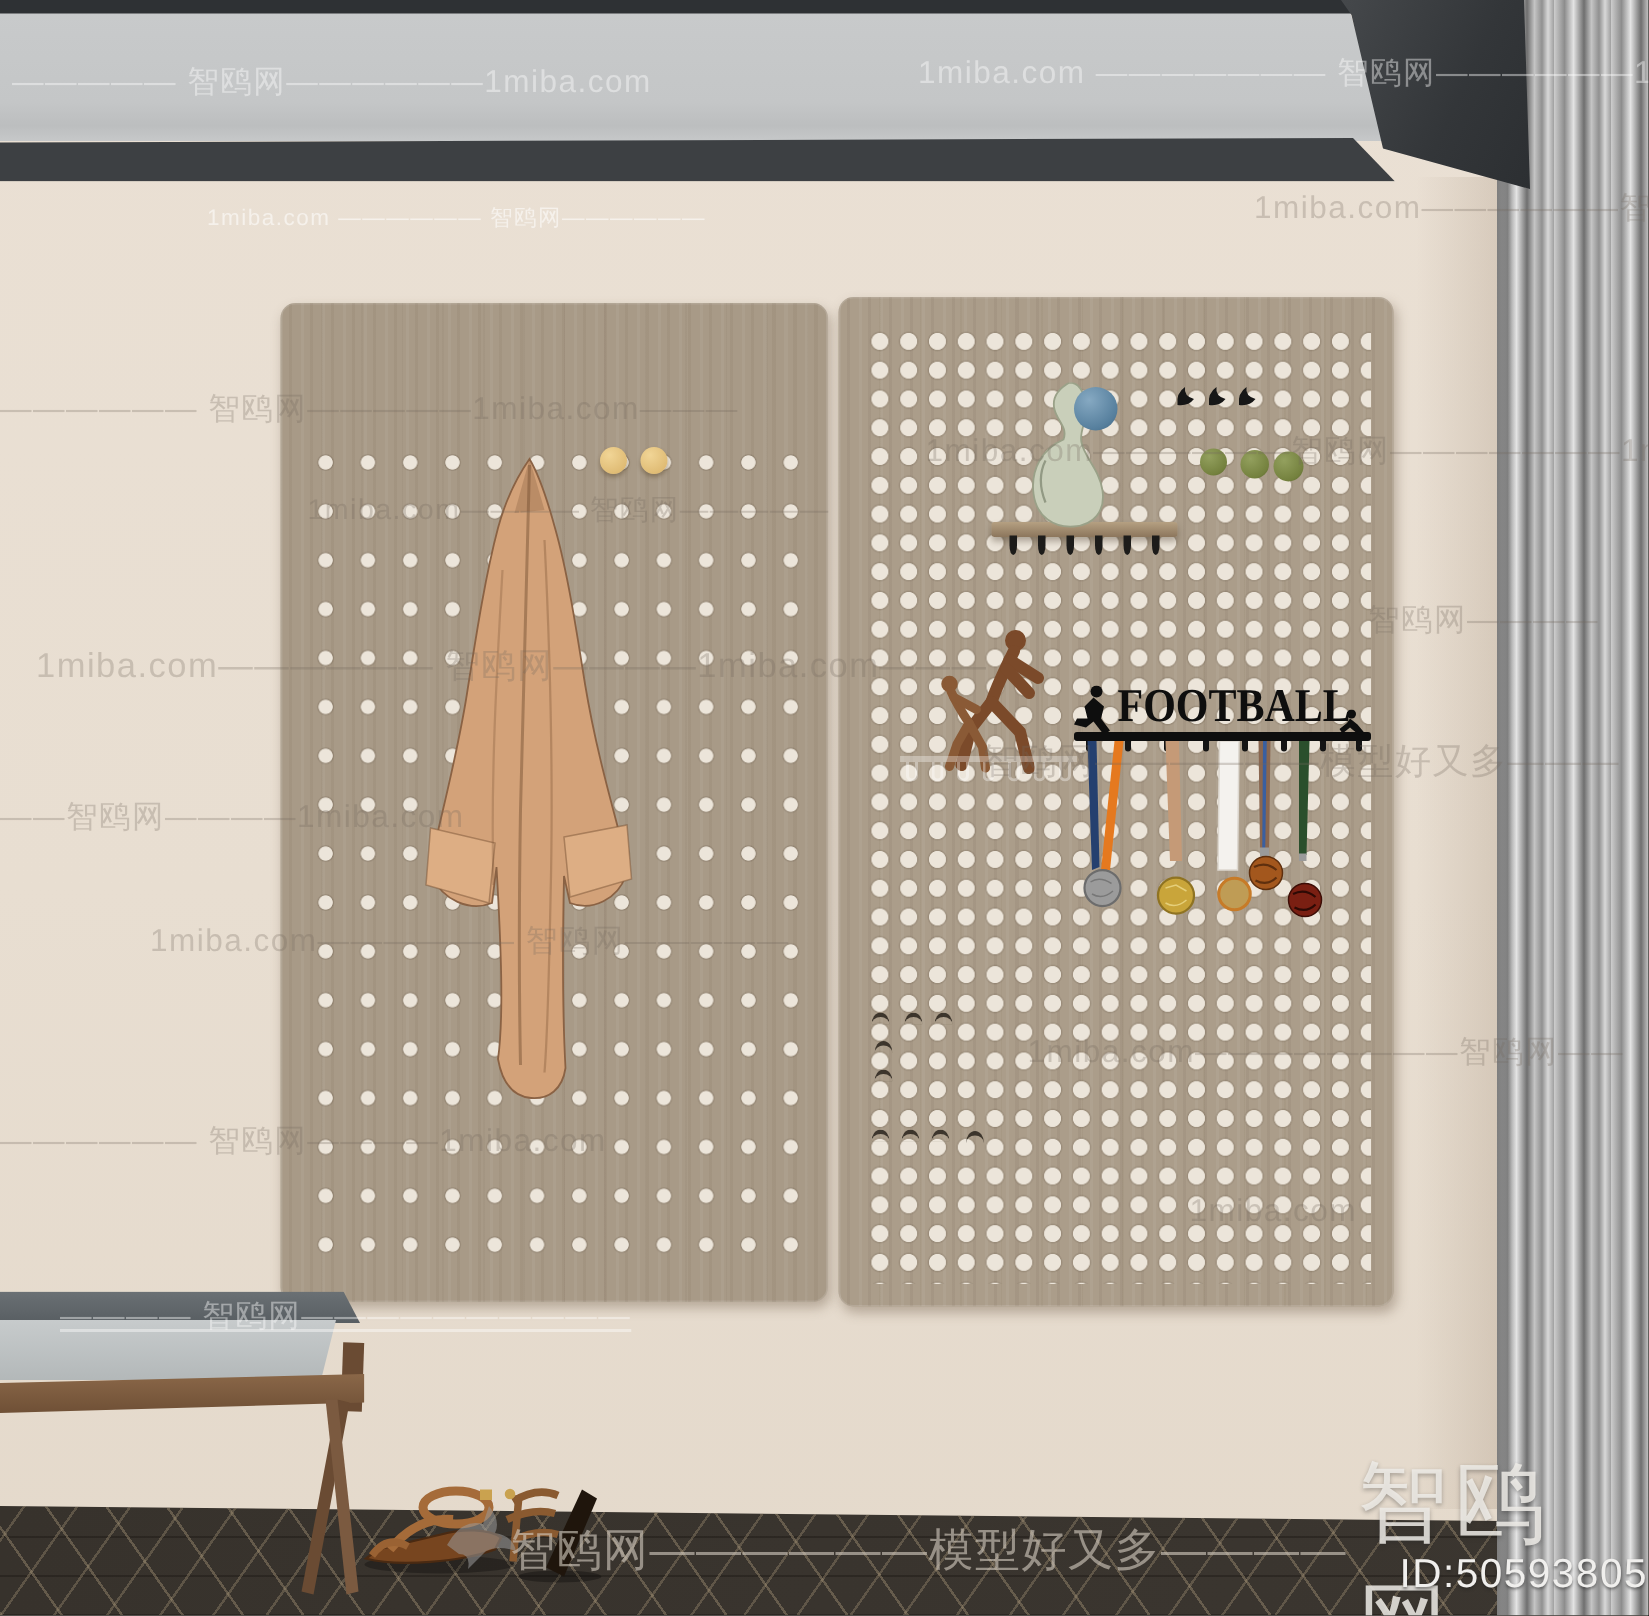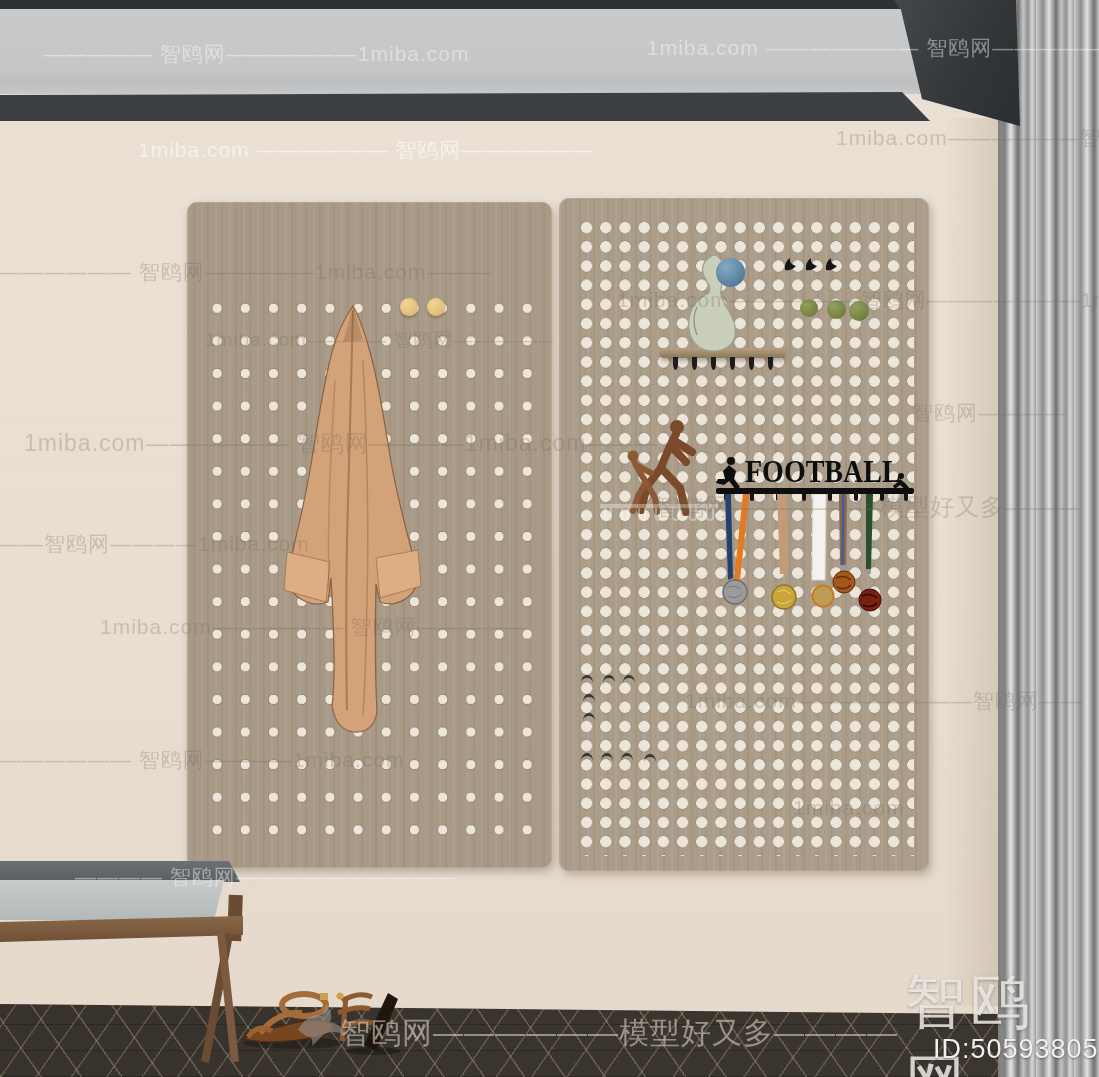--- a/index.html
+++ b/index.html
@@ -92,21 +92,21 @@
   .bench-face{position:absolute;left:0;top:880px;width:224px;height:40px;z-index:3;
     background:linear-gradient(180deg,#c7cbcc,var(--bench_face,#b3b8b9));
     clip-path:polygon(0 0,224px 0,214px 40px,0 40px);}
   .bench-rail{position:absolute;left:0;top:916px;width:243px;height:26px;z-index:3;
     background:linear-gradient(180deg,#8a6748,#6f5036);
     clip-path:polygon(0 6px,243px 0,243px 19px,0 26px);}
   .bench-post{position:absolute;left:228px;top:895px;width:14px;height:46px;background:#6a4b33;z-index:2;transform:rotate(2deg);}
 
   
   .wm{position:absolute;z-index:6;white-space:nowrap;letter-spacing:1px;pointer-events:none;}
-  .wm-light{color:rgba(255,255,255,.42);margin-left:35px;}
+  .wm-light{color:rgba(255,255,255,.42);}
   .wm-mid{color:rgba(115,103,92,.28);}
   .wm-faint{color:rgba(255,255,255,.55);}
   .wm-floor{color:rgba(210,202,190,.62);}
 
   .gull{position:absolute;left:292px;top:1000px;z-index:6;opacity:.55;}
 
   .big-logo{position:absolute;left:905px;top:962px;z-index:7;
     font-size:60px;letter-spacing:5px;color:rgba(238,236,232,.85);
     text-shadow:0 1px 3px rgba(40,40,40,.35);}
   .model-id{position:absolute;left:933px;top:1034px;z-index:7;
@@ -295,33 +295,33 @@
     <path d="M150,10 L160,16 L138,68 L126,62 Z" fill="#1f150c"></path>
     <path d="M104,18 Q120,8 134,14 M100,30 Q118,22 132,26 M104,44 Q120,36 134,40" stroke="#8a5a30" stroke-width="5" fill="none"></path>
     <path d="M108,14 L104,58" stroke="#8a5a30" stroke-width="5" fill="none"></path>
     <circle cx="102" cy="13" r="3.5" fill="#c9a24f"></circle>
   </svg>
 
   <div id="wm-layer">
       <span class="wm wm-light" style="left: 8px; top: 40px; font-size: 21px;">————— 智鸥网——————1miba.com</span>
       <span class="wm wm-light" style="left: 612px; top: 34px; font-size: 21px;">1miba.com ——————— 智鸥网——————1miba.com</span>
       <span class="wm wm-mid" style="left: 836px; top: 124px; font-size: 21px;">1miba.com——————智鸥网——</span>
-      <span class="wm wm-faint" style="left: 138px; top: 136px; font-size: 21px;">1miba.com —————— 智鸥网——————</span>
+      <span class="wm wm-faint" style="left: 138px; top: 136px; font-size: 15px;">1miba.com —————— 智鸥网——————</span>
       <span class="wm wm-mid" style="left: 0px; top: 258px; font-size: 21px;">—————— 智鸥网—————1miba.com———</span>
       <span class="wm wm-mid" style="left: 617px; top: 286px; font-size: 21px;">1miba.com——————智鸥网———————1miba.com</span>
       <span class="wm wm-mid" style="left: 205px; top: 327px; font-size: 19px;">1miba.com———— 智鸥网—————</span>
       <span class="wm wm-mid" style="left: 24px; top: 428px; font-size: 23px;">1miba.com—————— 智鸥网————1miba.com———</span>
       <span class="wm wm-mid" style="left: 912px; top: 399px; font-size: 21px;">智鸥网————</span>
       <span class="wm wm-mid" style="left: 655px; top: 491px; font-size: 24px;">智鸥网——————模型好又多———</span>
       <span class="wm wm-mid" style="left: 0px; top: 530px; font-size: 21px;">——智鸥网————1miba.com</span>
       <span class="wm wm-mid" style="left: 100px; top: 613px; font-size: 21px; text-align: right;">1miba.com—————— 智鸥网—————</span>
       <span class="wm wm-mid" style="left: 685px; top: 687px; font-size: 21px;">1miba.com————————智鸥网——</span>
       <span class="wm wm-mid" style="left: 0px; top: 746px; font-size: 21px;">—————— 智鸥网————1miba.com</span>
       <span class="wm wm-mid" style="left: 793px; top: 796px; font-size: 21px;">1miba.com</span>
-      <span class="wm wm-light" style="left: 40px; top: 863px; font-size: 21px;">———— 智鸥网——————————</span>
+      <span class="wm wm-light" style="left: 40px; top: 863px; font-size: 21px; text-decoration: underline;">———— 智鸥网——————————</span>
       <span class="wm wm-floor" style="left: 340px; top: 1013px; font-size: 30px;">智鸥网——————模型好又多————</span>
     </div>
 
   <svg class="gull" width="52" height="48" viewBox="0 0 52 48">
     <path d="M6,30 Q16,12 30,16 L34,4 Q42,14 38,22 Q50,24 52,34 Q40,30 32,34 L20,46 Q22,36 14,36 Z" fill="#9a9a9a"></path>
   </svg>
 
   <div class="big-logo">智鸥网</div>
   <div class="model-id">ID:505938056</div>
 

